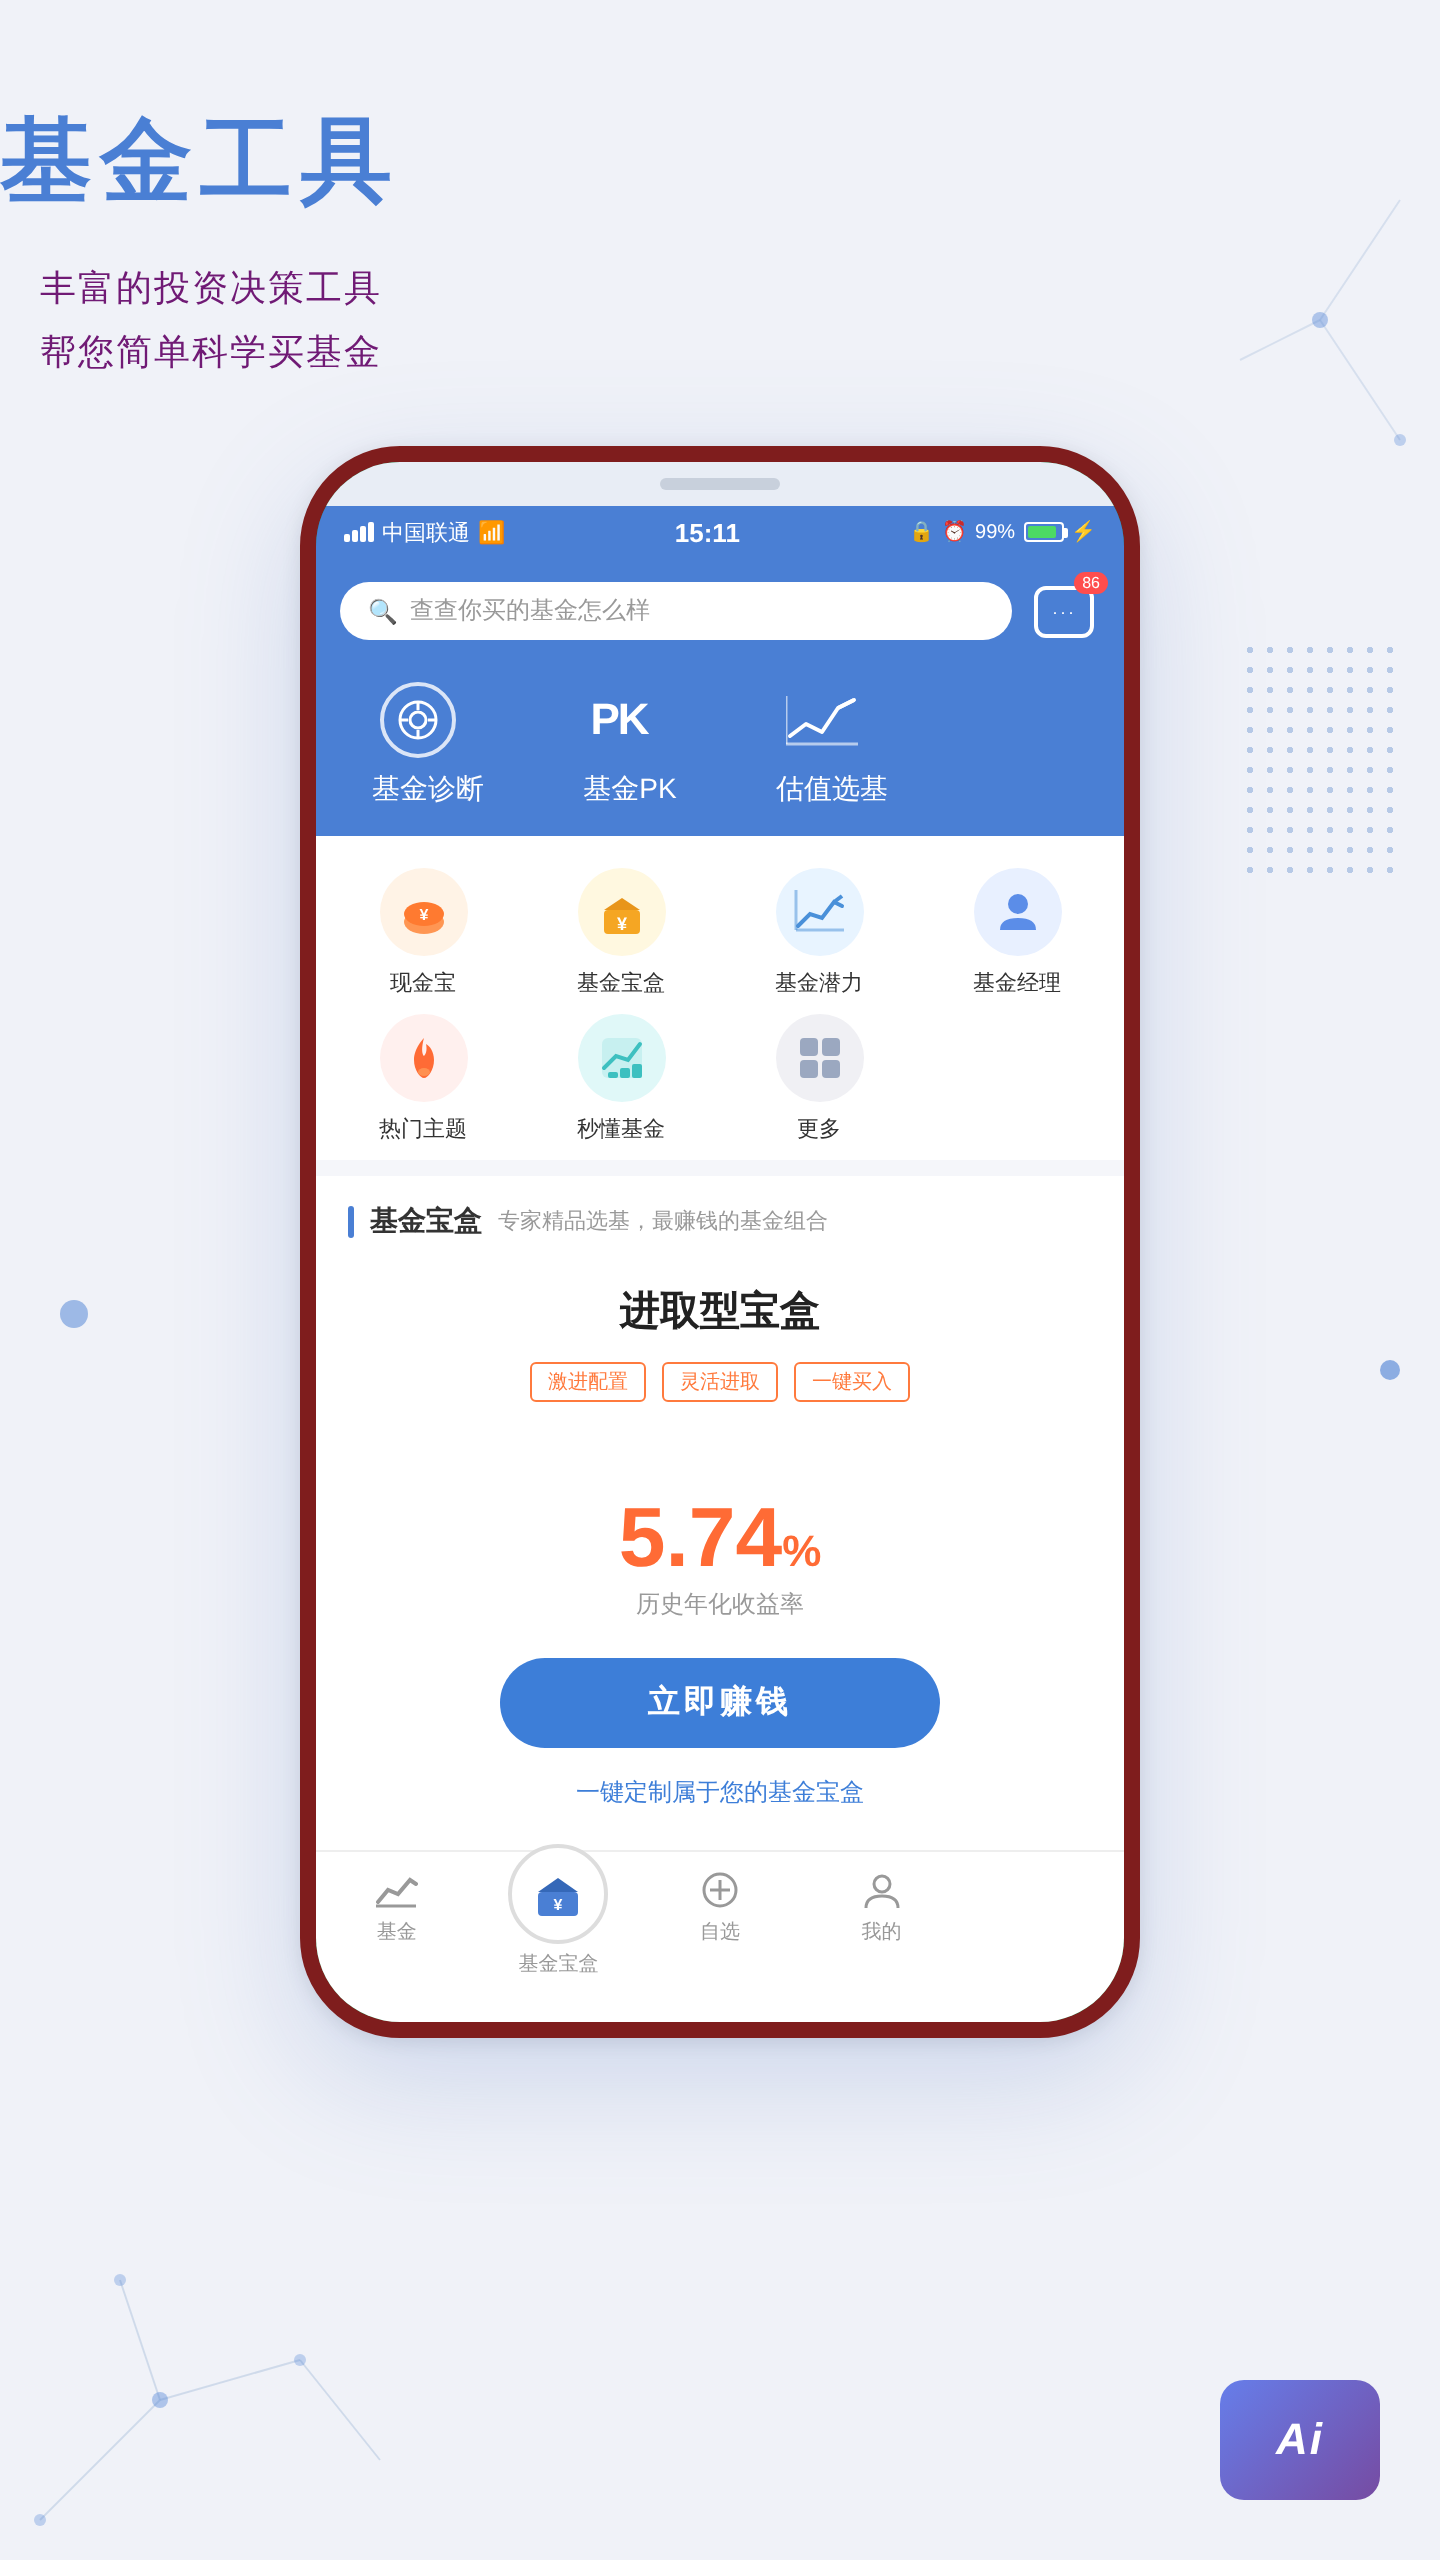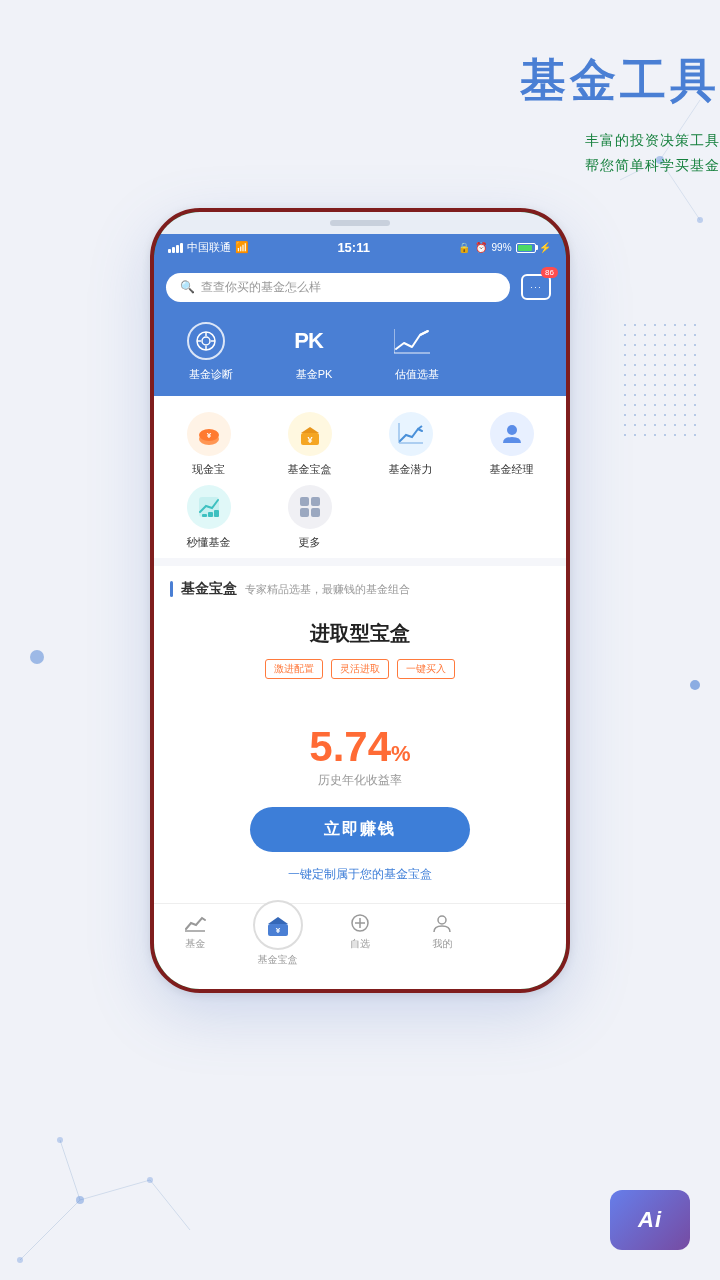--- a/index.html
+++ b/index.html
@@ -26,53 +26,54 @@
       top: 320px;
       width: 80px;
       height: 120px;
       background-image: radial-gradient(circle, #7b9fd4 1.5px, transparent 1.5px);
       background-size: 10px 10px;
       opacity: 0.5;
     }
 
     
     .page-header {
-      text-align: right;
+      text-align: left;
       padding: 50px 0 30px;
       position: relative;
       z-index: 1;
     }
     .page-title {
       font-size: 46px;
       font-weight: 700;
       color: #4a7fd4;
       letter-spacing: 4px;
       margin-bottom: 16px;
     }
     .page-subtitle {
-      font-size: 14px;
-      color: #15803d;
+      font-size: 18px;
+      color: #701a75;
       line-height: 1.8;
       letter-spacing: 1px;
+      padding-left: 20px;
     }
 
     
     .phone-wrapper {
       display: flex;
       justify-content: center;
       align-items: flex-start;
       padding: 0 40px;
       position: relative;
       z-index: 1;
     }
     .phone-mockup {
       width: 420px;
       background: #15803d;
       border-radius: 50px;
-      border: 4px solid #7f1d1d;
+      border: 8px solid #7f1d1d;
       box-shadow: 0 20px 60px rgba(100,130,200,0.25), 0 2px 10px rgba(0,0,0,0.1);
       overflow: hidden;
       position: relative;
     }
     .phone-top-bar {
       height: 22px;
       background: #e8edf5;
       display: flex;
       align-items: center;
       justify-content: center;
@@ -174,21 +175,21 @@
     }
     .tool-icon-wrap {
       width: 46px;
       height: 40px;
       display: flex;
       align-items: center;
       justify-content: center;
     }
     .tool-label {
       color: white;
-      font-size: 11px;
+      font-size: 14px;
       margin-left: 11px;
     }
 
     
     .icon-brain {
       width: 38px; height: 38px;
       border: 2px solid rgba(255,255,255,0.8);
       border-radius: 50%;
       display: flex; align-items: center; justify-content: center;
       color: white; font-size: 18px;
@@ -565,20 +566,29 @@
         <div class="menu-item">
           <div class="menu-icon icon-blue">
             <svg width="26" height="26" viewBox="0 0 26 26" xmlns="http://www.w3.org/2000/svg">
               <circle cx="13" cy="9" r="5" fill="#5b8de8"></circle>
               <path d="M4 22 Q4 16 13 16 Q22 16 22 22" fill="#5b8de8"></path>
             </svg>
           </div>
           <span class="menu-label">基金经理</span>
         </div>
 
+        <div class="menu-item">
+          <div class="menu-icon icon-red2">
+            <svg width="26" height="26" viewBox="0 0 26 26" xmlns="http://www.w3.org/2000/svg">
+              <path d="M13 3 C13 3 8 8 8 14 C8 19 11 23 13 23 C15 23 18 19 18 14 C18 10 16 7 14 6 C14 6 15 10 13 12 C11 10 13 3 13 3Z" fill="#ff6b35"></path>
+              <ellipse cx="13" cy="20" rx="3" ry="2" fill="#ff9050"></ellipse>
+            </svg>
+          </div>
+          <span class="menu-label">热门主题</span>
+        </div>
 
         <div class="menu-item">
           <div class="menu-icon icon-cyan">
             <svg width="26" height="26" viewBox="0 0 26 26" xmlns="http://www.w3.org/2000/svg">
               <rect x="3" y="3" width="20" height="20" rx="3" fill="#3dc0c0" opacity="0.15"></rect>
               <polyline points="4,18 10,12 16,14 22,6" stroke="#3dc0c0" stroke-width="2" fill="none" stroke-linecap="round"></polyline>
               <rect x="18" y="16" width="5" height="7" rx="1" fill="#3dc0c0"></rect>
               <rect x="12" y="18" width="5" height="5" rx="1" fill="#3dc0c0"></rect>
               <rect x="6" y="20" width="5" height="3" rx="1" fill="#3dc0c0"></rect>
             </svg>

